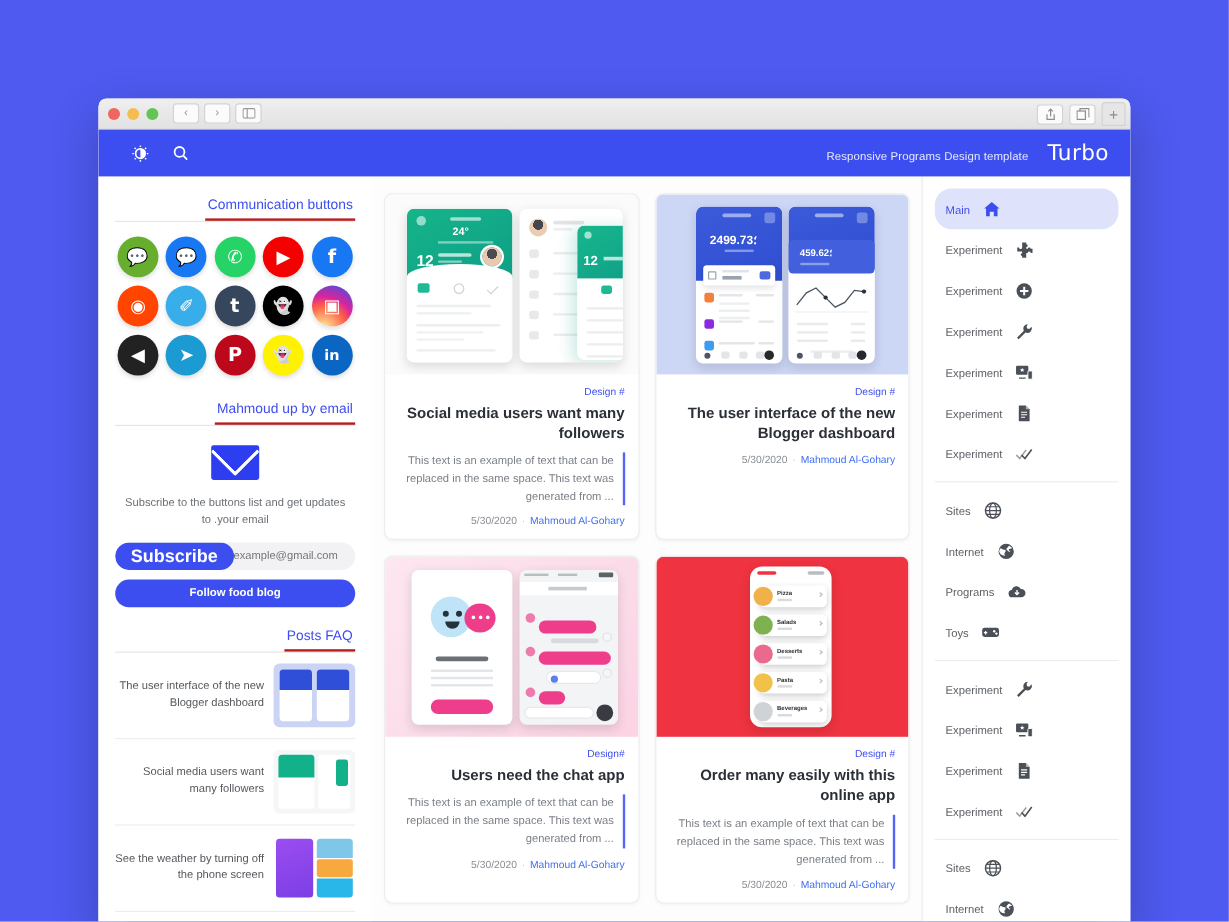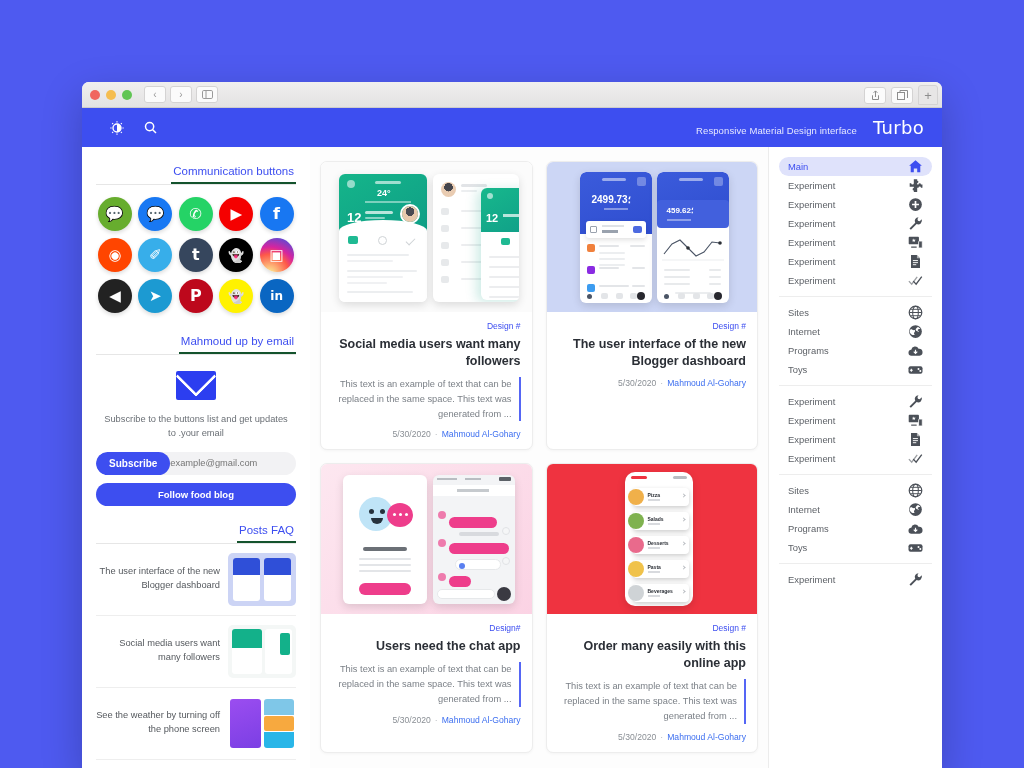--- a/index.html
+++ b/index.html
@@ -89,21 +89,21 @@
   }
   .widget { margin-bottom: 14px; }
   .widget-head {
     text-align: right;
     border-bottom: 1px solid #e6e6e6;
     padding-bottom: 5px;
     position: relative;
   }
   .widget-head .wt {
     color: #3d4ef0; font-size: 11.5px; display: inline-block; padding: 0 2px 5px 2px;
-    border-bottom: 2px solid #14532d; margin-bottom: -6px;
+    border-bottom: 2px solid #b91c1c; margin-bottom: -6px;
   }
   #social-grid {
     display: grid; grid-template-columns: repeat(5, 1fr);
     gap: 7px 6px; padding: 12px 2px 4px 2px;
   }
   .social-btn {
     width: 34px; height: 34px; border-radius: 50%;
     display: flex; align-items: center; justify-content: center;
     color: #fff; font-size: 15px; line-height: 1;
     box-shadow: 0 2px 4px rgba(0,0,0,.14);
@@ -121,21 +121,21 @@
     width: 26px; height: 26px; background: transparent;
     border-bottom: 3px solid #fff; border-right: 3px solid #fff;
     border-radius: 2px;
   }
   #subscribe-text { color: #6b7076; font-size: 9.3px; line-height: 1.55; padding: 0 4px; }
   #subscribe-row {
     margin-top: 11px; height: 23px; background: #f2f2f4;
     border-radius: 12px; display: flex; align-items: center; overflow: hidden;
   }
   #subscribe-button {
-    background: #3d4ef0; color: #fff; font-size: 10px; font-weight: bold;
+    background: #3d4ef0; color: #fff; font-size: 15px; font-weight: bold;
     height: 23px; padding: 0 13px; border-radius: 12px;
     display: flex; align-items: center; border: none; cursor: pointer;
     font-family: "Liberation Sans", sans-serif;
   }
   #email-input {
     flex: 1; border: none; background: transparent; outline: none;
     text-align: left; font-size: 9.3px; color: #a6a8ab;
     padding-right: 10px; font-family: "Liberation Sans", sans-serif;
   }
   #follow-blog-button {
@@ -188,22 +188,22 @@
   #right-sidebar {
     width: 174px; flex: 0 0 174px;
     border-left: 1px solid #ececec;
     background: #fff;
     padding: 10px 10px 0 10px;
     overflow: hidden;
   }
   .nav-group { border-bottom: 1px solid #ededed; padding-bottom: 6px; margin-bottom: 6px; }
   .nav-group:last-child { border-bottom: none; }
   .nav-item {
-    display: flex; align-items: center; justify-content: space-between;
-    gap: 11px; height: 19px; padding: 0 9px; border-radius: 14px;
+    display: flex; align-items: center; justify-content: flex-start;
+    gap: 11px; height: 34px; padding: 0 9px; border-radius: 14px;
     cursor: pointer;
   }
   .nav-item .nav-label { font-size: 9.4px; color: #5d6167; }
   .nav-item .nav-ico { width: 15px; display: flex; justify-content: center; color: #4b5058; }
   .nav-item.active { background: #dfe2fb; }
   .nav-item.active .nav-label { color: #3d4ef0; }
   .nav-item.active .nav-ico { color: #3d4ef0; }
   .nav-item svg { display: block; }
 </style>
 </head>
@@ -264,21 +264,21 @@
         </svg>
       </div>
       <div class="hdr-icon">
         <svg width="13" height="13" viewBox="0 0 13 13">
           <circle cx="5.6" cy="5.6" r="4.1" fill="none" stroke="#fff" stroke-width="1.5"></circle>
           <line x1="8.7" y1="8.7" x2="12" y2="12" stroke="#fff" stroke-width="1.5"></line>
         </svg>
       </div>
     </div>
     <div class="hdr-right">
-      <span id="site-tagline">Responsive Material Design interface</span>
+      <span id="site-tagline">Responsive Programs Design template</span>
       <span id="site-logo">Turbo</span>
     </div>
   </div>
 
   <div id="page-body">
 
     <aside id="left-sidebar">
 
       <section class="widget">
         <div class="widget-head">

